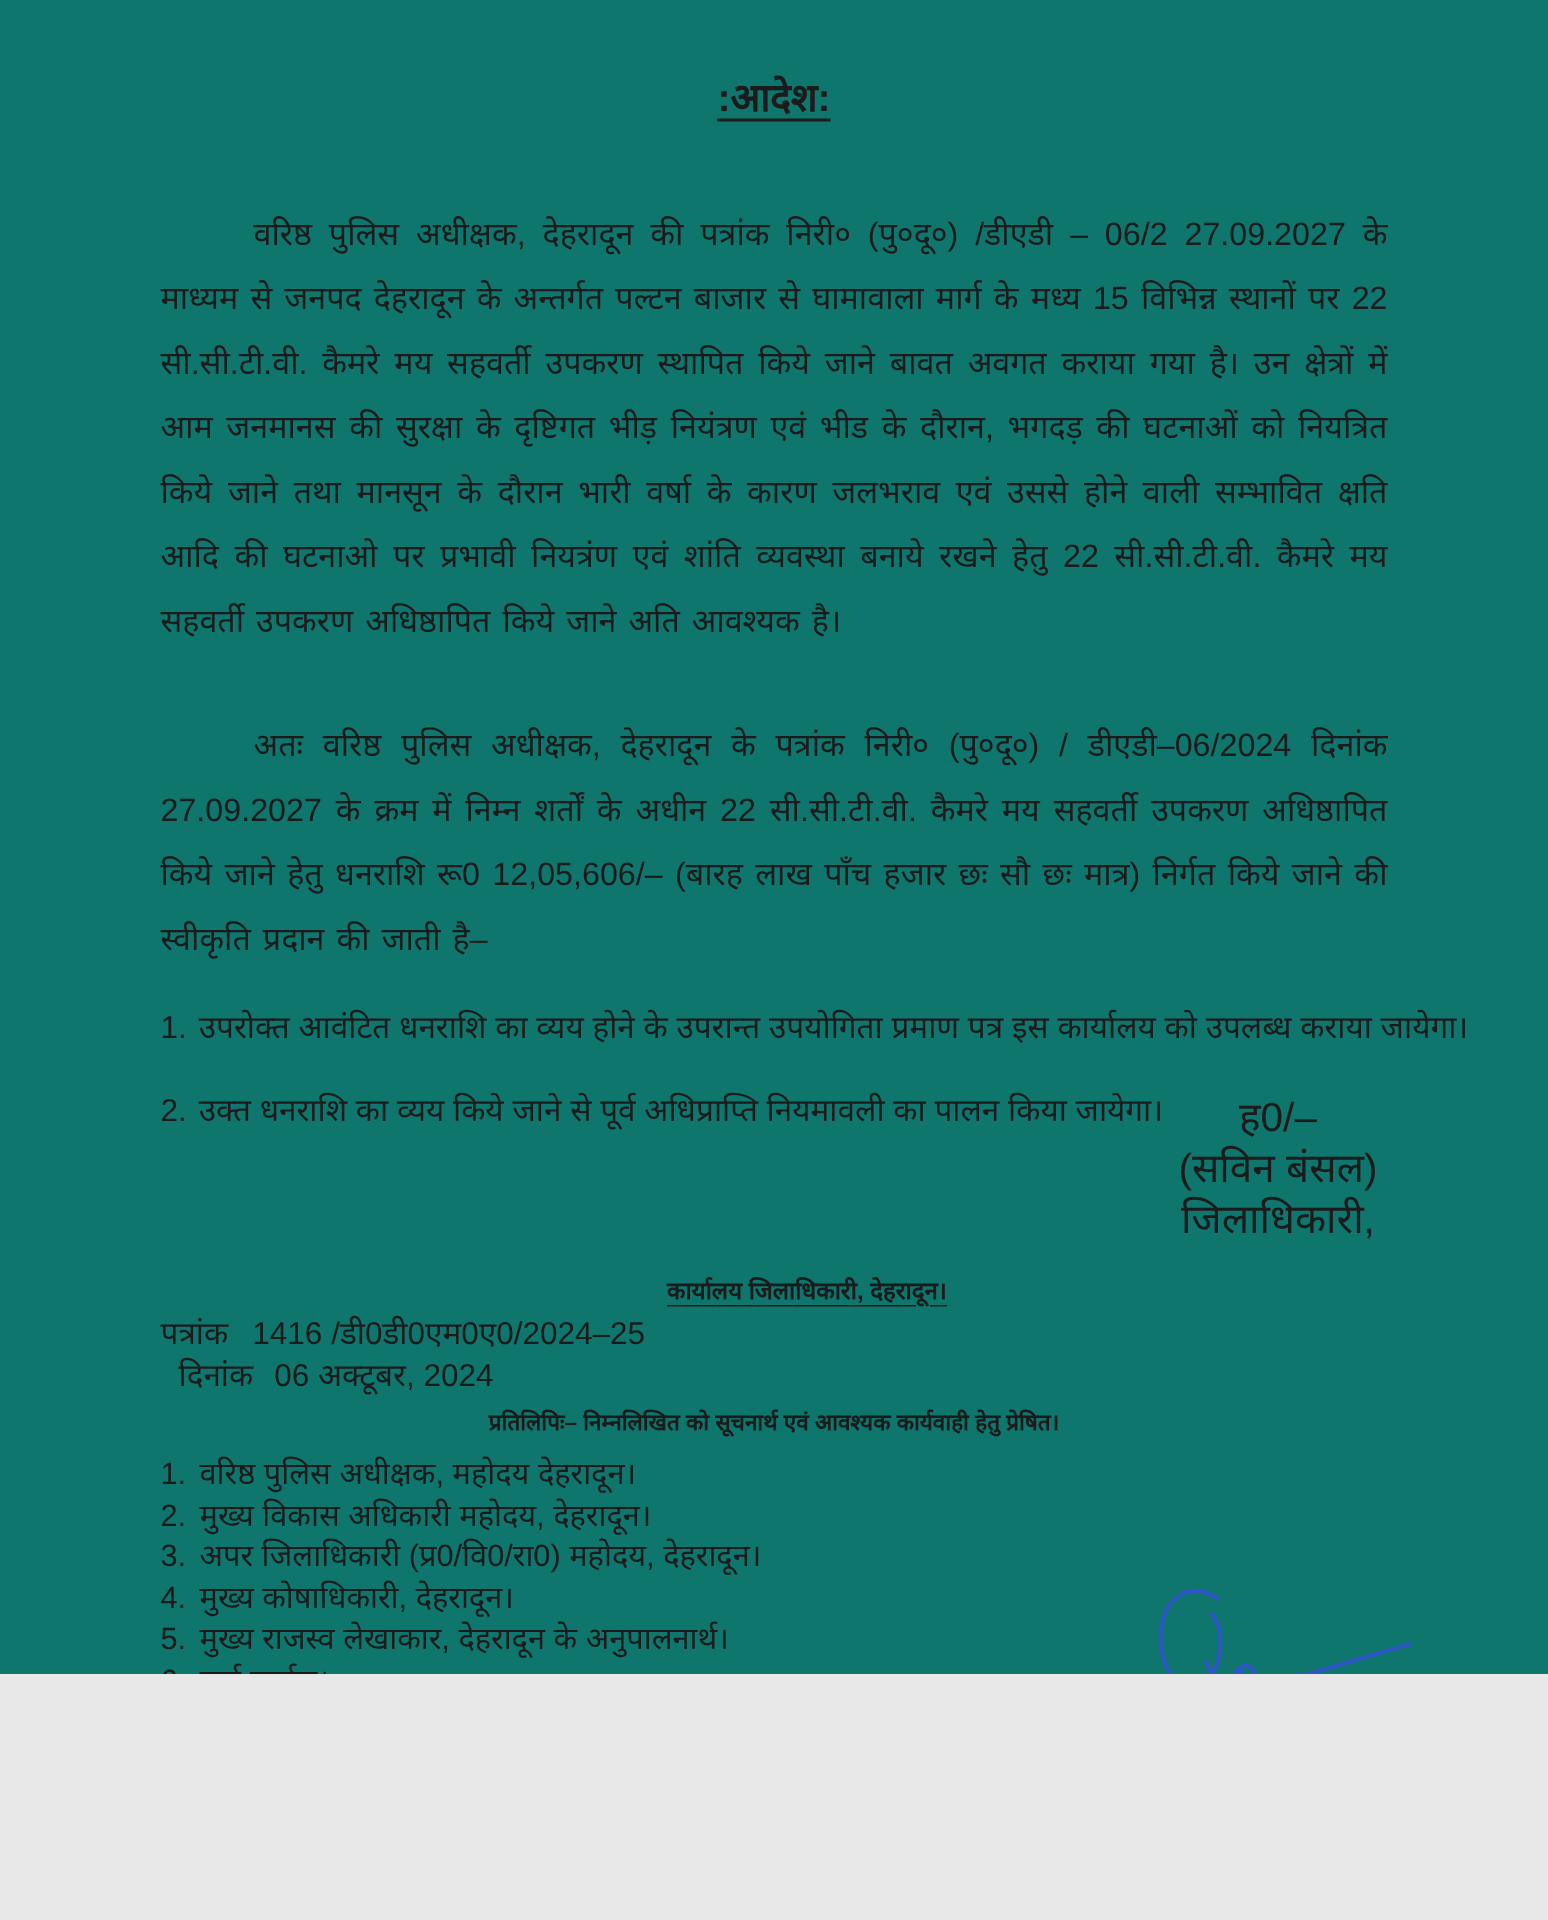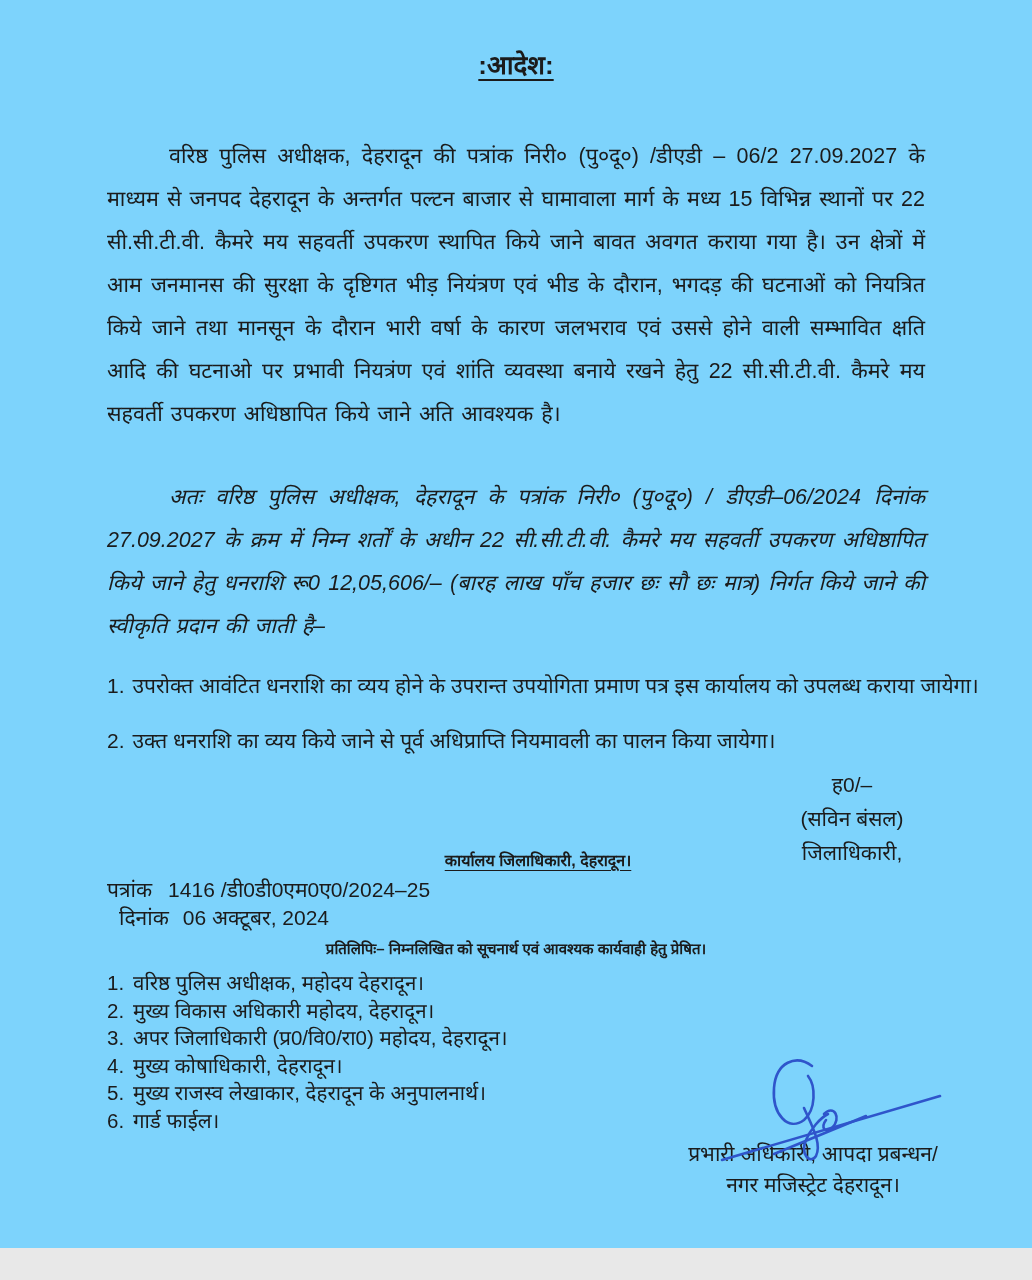--- a/index.html
+++ b/index.html
@@ -1,20 +1,20 @@
 <!DOCTYPE html>
 <html lang="hi"><head>
 <meta charset="utf-8">
 <style>
   html,body{margin:0;padding:0;background:#e8e8e8;}
   .page{
     position:relative;
-    width:1032px;height:1248px;
+    width:1032px;height:1116px;
     margin:0 auto;
-    background:#7dd3fc;
+    background:#0f766e;
     color:#1b1b1b;
     font-family:"Liberation Sans","DejaVu Sans",sans-serif;
     overflow:hidden;
     box-sizing:border-box;
     padding:0 107px;
   }
   .title{
     margin-top:46px;
     text-align:center;
     font-size:26px;
@@ -24,35 +24,35 @@
   }
   .para{
     margin:0;
     font-size:21.5px;
     line-height:43px;
     text-align:justify;
     text-indent:62px;
     word-spacing:2px;
   }
   .para-1{margin-top:53px;}
-  .para-2{margin-top:40px;font-style:italic;}
+  .para-2{margin-top:40px;}
   .conditions{margin-top:24px;}
   .cond-item{
     font-size:21px;
     line-height:28px;
     margin-bottom:27px;
     white-space:nowrap;
   }
   .cond-item .num{margin-right:8px;}
   .signatory{
     position:absolute;
-    top:768px;left:752px;
+    top:728px;left:752px;
     width:200px;
     text-align:center;
-    font-size:21px;
+    font-size:27px;
     line-height:34px;
   }
   .office-heading{
     margin-top:94px;
     text-align:center;
     font-size:16px;
     font-weight:bold;
     text-decoration:underline;
     text-underline-offset:4px;
     padding-left:44px;

